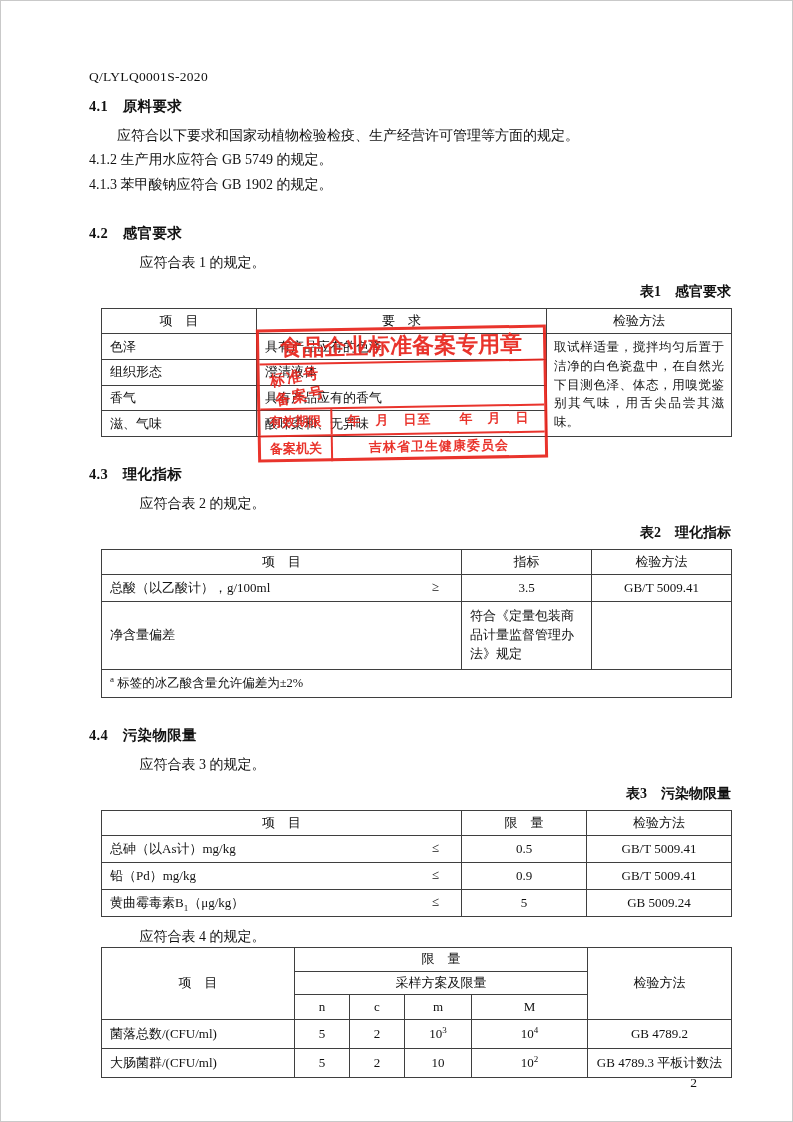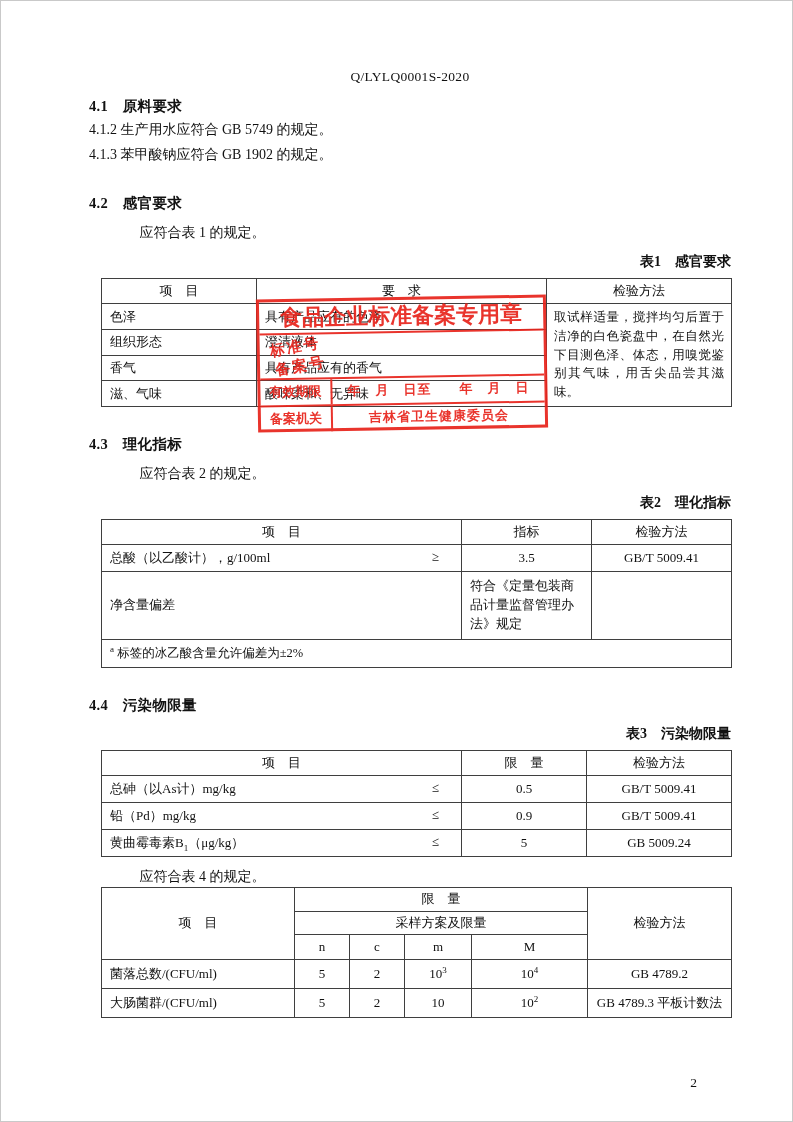--- a/index.html
+++ b/index.html
@@ -1,20 +1,20 @@
 <!DOCTYPE html>
 <html><head>
 <meta charset="utf-8">
 <style>
   html,body{margin:0;padding:0;background:#9a9a9a;}
   .page{width:793px;height:1122px;background:#ffffff;position:relative;margin:0 auto;
         font-family:"Liberation Serif","DejaVu Serif",serif;color:#111;border:1px solid #c9c9c9;
         box-sizing:border-box;overflow:hidden;}
   .content{position:absolute;left:88px;top:68px;width:642px;}
-  .doc-number{text-align:center;font-size:13.5px;letter-spacing:.3px;margin-bottom:12px;}
+  .doc-number{text-align:left;font-size:13.5px;letter-spacing:.3px;margin-bottom:12px;}
   .sec{font-size:14.5px;font-weight:bold;margin-top:28px;letter-spacing:.3px;}
   .sec.first{margin-top:6px;}
   .para{font-size:14px;margin-top:9px;text-indent:2em;line-height:1.5;}
   .para.tabref{text-indent:3.6em;}
   .clause{font-size:14px;margin-top:3px;line-height:1.58;}
   .tcap{width:630px;margin:10px 0 7px 12px;text-align:right;font-weight:bold;font-size:14px;}
   .tblwrap{position:relative;width:630px;margin-left:12px;}
   table{border-collapse:collapse;width:630px;font-size:13px;table-layout:fixed;}
   td,th{border:1px solid #3f3f3f;padding:2px 6px;text-align:center;font-weight:normal;
         vertical-align:middle;box-sizing:border-box;overflow:hidden;}
@@ -47,20 +47,21 @@
 </style>
 </head>
 <body>
 
 <div class="page">
   <div class="content">
 
     <div class="doc-number">Q/LYLQ0001S-2020</div>
 
     <div class="sec first">4.1　原料要求</div>
+    <div class="para">应符合以下要求和国家动植物检验检疫、生产经营许可管理等方面的规定。</div>
     <div class="clause">4.1.2 生产用水应符合 GB 5749 的规定。</div>
     <div class="clause">4.1.3 苯甲酸钠应符合 GB 1902 的规定。</div>
 
     <div class="sec">4.2　感官要求</div>
     <div class="para tabref">应符合表 1 的规定。</div>
 
     <div class="tcap">表1　感官要求</div>
     <div class="tblwrap">
       <table>
         <colgroup>
@@ -142,20 +143,21 @@
           <td></td>
         </tr>
         <tr>
           <td class="fncell" colspan="3"><sup>a</sup><span> 标签的冰乙酸含量允许偏差为±2%</span></td>
         </tr>
       </tbody>
         </table>
     </div>
 
     <div class="sec">4.4　污染物限量</div>
+    <div class="para tabref">应符合表 3 的规定。</div>
 
     <div class="tcap">表3　污染物限量</div>
     <div class="tblwrap">
       <table>
         <colgroup>
             <col style="width:360px">
             <col style="width:125px">
             <col style="width:145px">
           </colgroup>
         <tbody>

